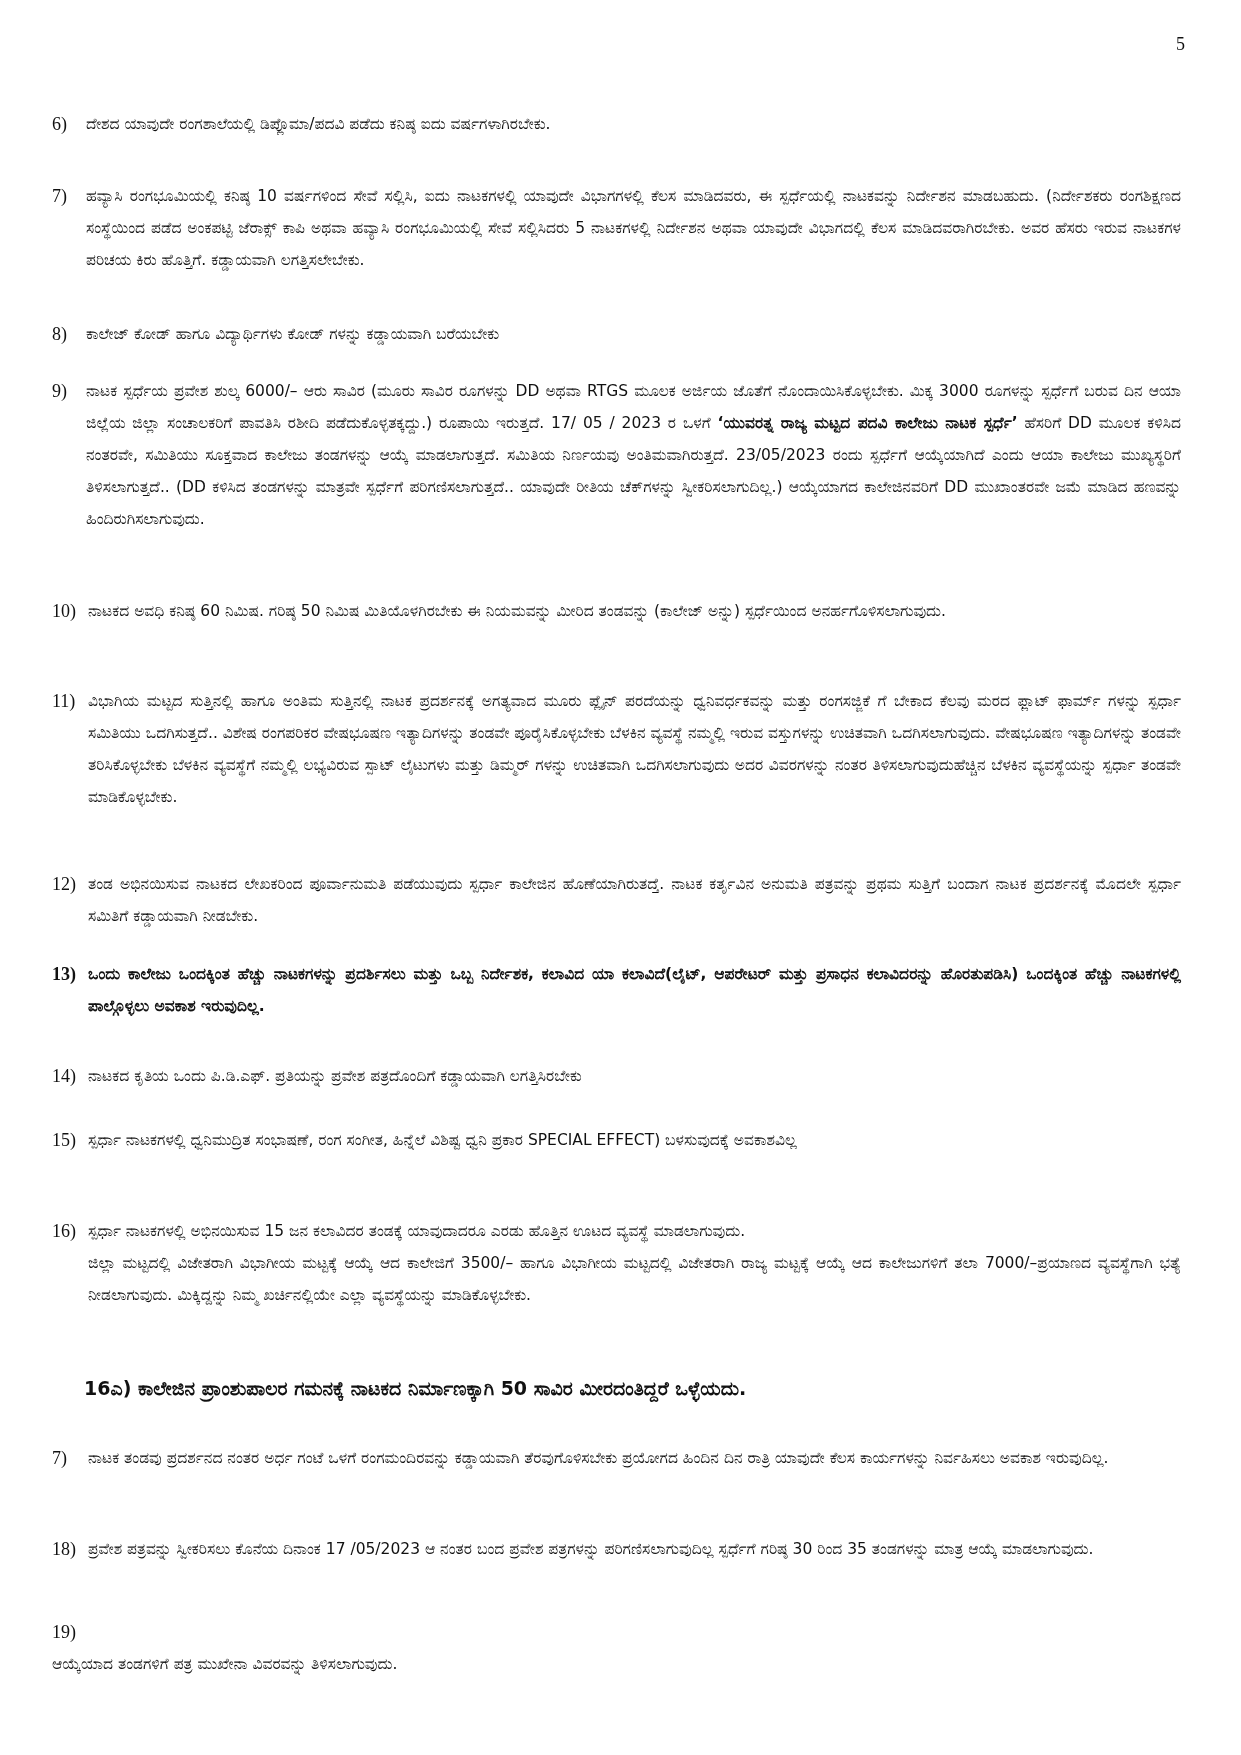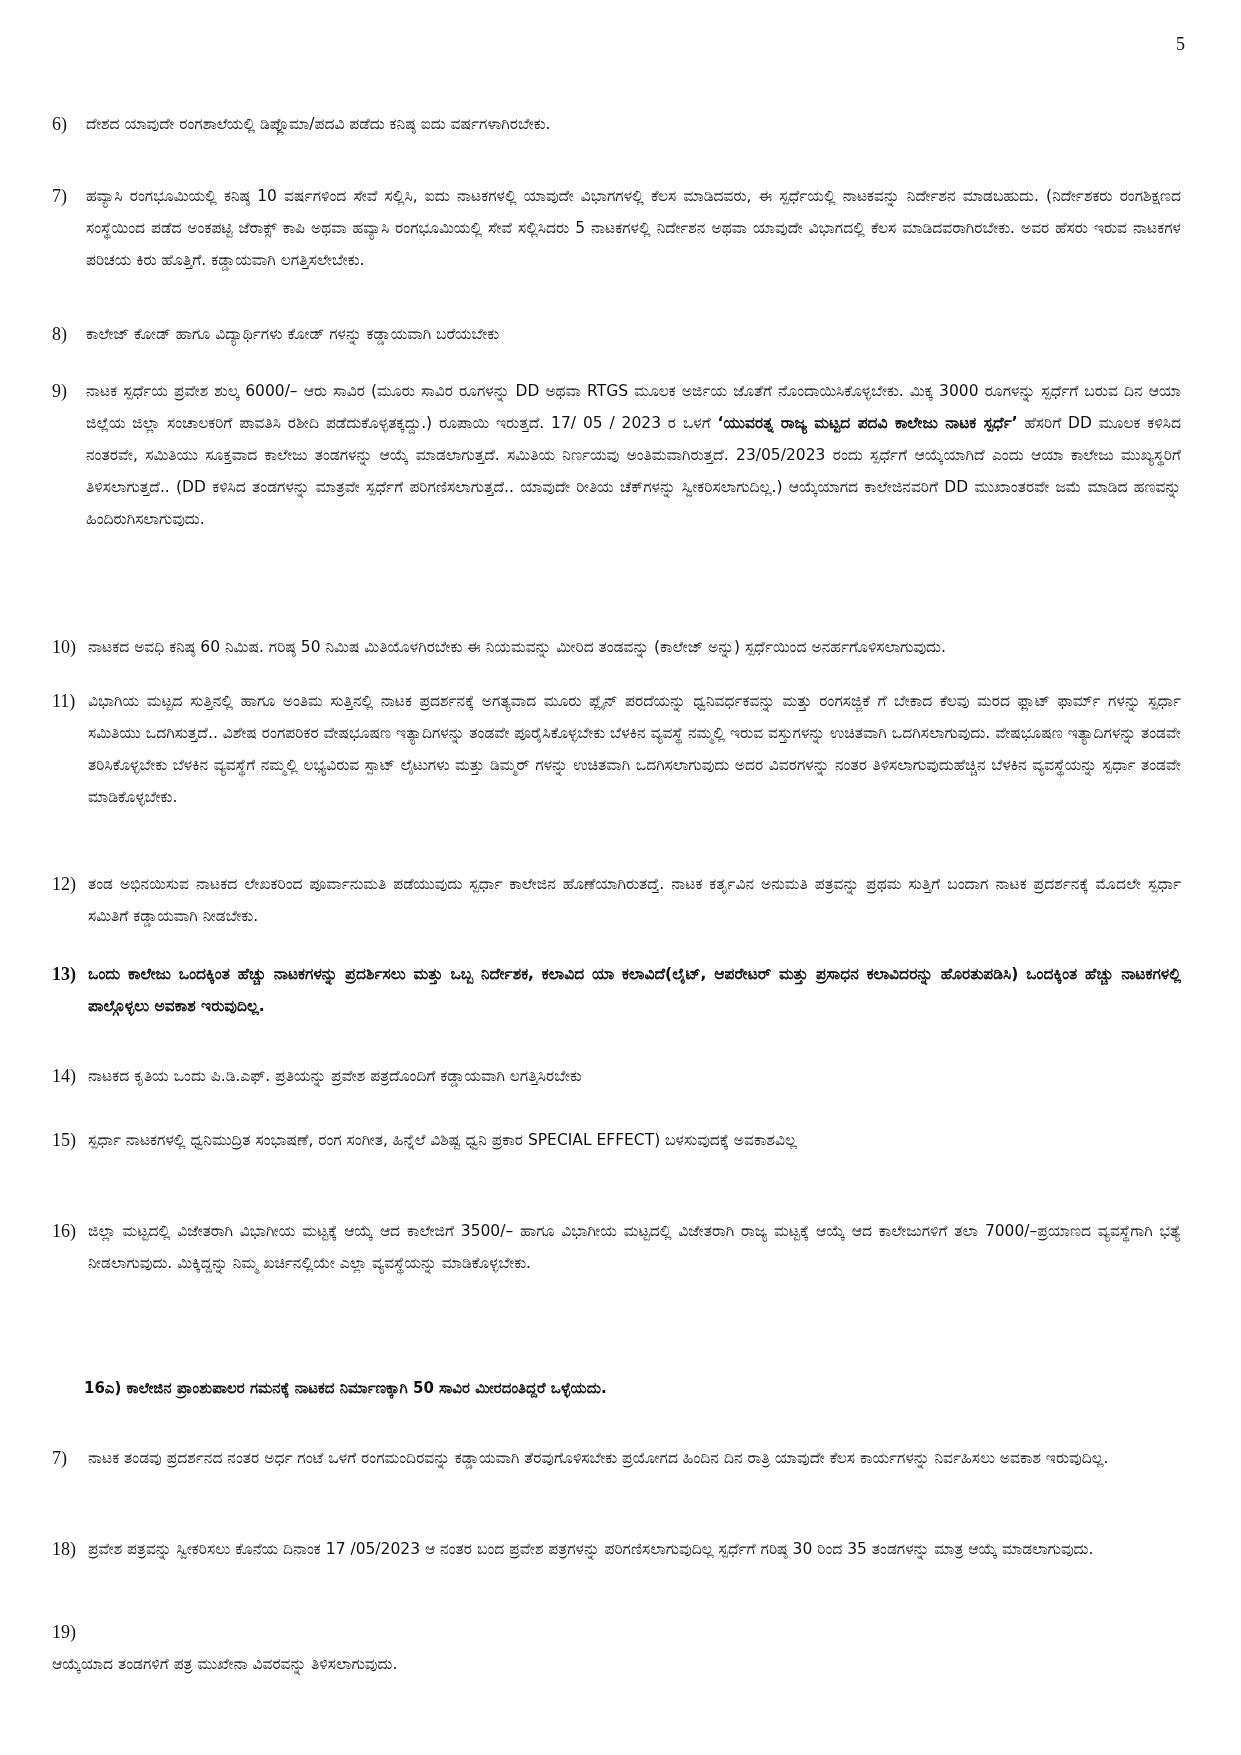--- a/index.html
+++ b/index.html
@@ -18,21 +18,21 @@
   }
   .item .num {
     flex: 0 0 auto; width: 34px;
     font-family: "Liberation Serif", serif; font-size: 18px;
   }
   .item .num.wide { width: 36px; }
   .item .body { flex: 1 1 auto; text-align: justify; }
   .item .body p { margin: 0; }
   .bold { font-weight: bold; }
   .sub {
-    position: absolute; left: 84px; font-size: 15px; line-height: 32px; font-weight: bold;
+    position: absolute; left: 84px; font-size: 19px; line-height: 32px; font-weight: bold;
   }
 </style>
 </head>
 <body>
 
 <div class="page-number">5</div>
 
 <div class="item" style="top:108px;">
   <span class="num">6)</span>
   <div class="body">
@@ -54,21 +54,21 @@
     </div>
 </div>
 
 <div class="item" style="top:375px;">
   <span class="num">9)</span>
   <div class="body">
     <p><span>ನಾಟಕ ಸ್ಪರ್ಧೆಯ ಪ್ರವೇಶ ಶುಲ್ಕ 6000/– ಆರು ಸಾವಿರ (ಮೂರು ಸಾವಿರ ರೂಗಳನ್ನು DD ಅಥವಾ RTGS ಮೂಲಕ ಅರ್ಜಿಯ ಜೊತೆಗೆ ನೊಂದಾಯಿಸಿಕೊಳ್ಳಬೇಕು. ಮಿಕ್ಕ 3000 ರೂಗಳನ್ನು ಸ್ಪರ್ಧೆಗೆ ಬರುವ ದಿನ ಆಯಾ ಜಿಲ್ಲೆಯ ಜಿಲ್ಲಾ ಸಂಚಾಲಕರಿಗೆ ಪಾವತಿಸಿ ರಶೀದಿ ಪಡೆದುಕೊಳ್ಳತಕ್ಕದ್ದು.) ರೂಪಾಯಿ ಇರುತ್ತದೆ. 17/ 05 / 2023 ರ ಒಳಗೆ </span><span class="bold">‘ಯುವರತ್ನ ರಾಜ್ಯ ಮಟ್ಟದ ಪದವಿ ಕಾಲೇಜು ನಾಟಕ ಸ್ಪರ್ಧೆ’</span><span> ಹೆಸರಿಗೆ DD ಮೂಲಕ ಕಳಿಸಿದ ನಂತರವೇ, ಸಮಿತಿಯು ಸೂಕ್ತವಾದ ಕಾಲೇಜು ತಂಡಗಳನ್ನು ಆಯ್ಕೆ ಮಾಡಲಾಗುತ್ತದೆ. ಸಮಿತಿಯ ನಿರ್ಣಯವು ಅಂತಿಮವಾಗಿರುತ್ತದೆ. 23/05/2023 ರಂದು ಸ್ಪರ್ಧೆಗೆ ಆಯ್ಕೆಯಾಗಿದೆ ಎಂದು ಆಯಾ ಕಾಲೇಜು ಮುಖ್ಯಸ್ಥರಿಗೆ ತಿಳಿಸಲಾಗುತ್ತದೆ.. (DD ಕಳಿಸಿದ ತಂಡಗಳನ್ನು ಮಾತ್ರವೇ ಸ್ಪರ್ಧೆಗೆ ಪರಿಗಣಿಸಲಾಗುತ್ತದೆ.. ಯಾವುದೇ ರೀತಿಯ ಚೆಕ್‌ಗಳನ್ನು ಸ್ವೀಕರಿಸಲಾಗುದಿಲ್ಲ.) ಆಯ್ಕೆಯಾಗದ ಕಾಲೇಜಿನವರಿಗೆ DD ಮುಖಾಂತರವೇ ಜಮೆ  ಮಾಡಿದ ಹಣವನ್ನು ಹಿಂದಿರುಗಿಸಲಾಗುವುದು.</span></p>
   </div>
 </div>
 
-<div class="item" style="top:595px;margin-top:36px;">
+<div class="item" style="top:595px;">
   <span class="num wide">10)</span>
   <div class="body">
       <p>ನಾಟಕದ ಅವಧಿ ಕನಿಷ್ಠ 60 ನಿಮಿಷ. ಗರಿಷ್ಠ 50 ನಿಮಿಷ ಮಿತಿಯೊಳಗಿರಬೇಕು ಈ ನಿಯಮವನ್ನು ಮೀರಿದ ತಂಡವನ್ನು (ಕಾಲೇಜ್ ಅನ್ನು) ಸ್ಪರ್ಧೆಯಿಂದ ಅನರ್ಹಗೊಳಿಸಲಾಗುವುದು.</p>
     </div>
 </div>
 
 <div class="item" style="top:685px;">
   <span class="num wide">11)</span>
   <div class="body">
       <p>ವಿಭಾಗಿಯ ಮಟ್ಟದ ಸುತ್ತಿನಲ್ಲಿ ಹಾಗೂ ಅಂತಿಮ ಸುತ್ತಿನಲ್ಲಿ ನಾಟಕ ಪ್ರದರ್ಶನಕ್ಕೆ ಅಗತ್ಯವಾದ ಮೂರು ಪ್ಲೈನ್ ಪರದೆಯನ್ನು ಧ್ವನಿವರ್ಧಕವನ್ನು ಮತ್ತು ರಂಗಸಜ್ಜಿಕೆ ಗೆ ಬೇಕಾದ ಕೆಲವು ಮರದ ಫ್ಲಾಟ್ ಫಾರ್ಮ್ ಗಳನ್ನು ಸ್ಪರ್ಧಾ ಸಮಿತಿಯು ಒದಗಿಸುತ್ತದೆ.. ವಿಶೇಷ ರಂಗಪರಿಕರ  ವೇಷಭೂಷಣ ಇತ್ಯಾದಿಗಳನ್ನು ತಂಡವೇ ಪೂರೈಸಿಕೊಳ್ಳಬೇಕು ಬೆಳಕಿನ ವ್ಯವಸ್ಥೆ ನಮ್ಮಲ್ಲಿ ಇರುವ ವಸ್ತುಗಳನ್ನು ಉಚಿತವಾಗಿ ಒದಗಿಸಲಾಗುವುದು. ವೇಷಭೂಷಣ ಇತ್ಯಾದಿಗಳನ್ನು ತಂಡವೇ ತರಿಸಿಕೊಳ್ಳಬೇಕು ಬೆಳಕಿನ ವ್ಯವಸ್ಥೆಗೆ ನಮ್ಮಲ್ಲಿ ಲಭ್ಯವಿರುವ ಸ್ಪಾಟ್ ಲೈಟುಗಳು ಮತ್ತು ಡಿಮ್ಮರ್ ಗಳನ್ನು ಉಚಿತವಾಗಿ ಒದಗಿಸಲಾಗುವುದು ಅದರ ವಿವರಗಳನ್ನು ನಂತರ ತಿಳಿಸಲಾಗುವುದುಹೆಚ್ಚಿನ ಬೆಳಕಿನ ವ್ಯವಸ್ಥೆಯನ್ನು ಸ್ಪರ್ಧಾ ತಂಡವೇ ಮಾಡಿಕೊಳ್ಳಬೇಕು.</p>
@@ -99,20 +99,21 @@
 <div class="item" style="top:1124px;justify-content:center;">
   <span class="num wide">15)</span>
   <div class="body">
       <p>ಸ್ಪರ್ಧಾ ನಾಟಕಗಳಲ್ಲಿ ಧ್ವನಿಮುದ್ರಿತ ಸಂಭಾಷಣೆ, ರಂಗ ಸಂಗೀತ, ಹಿನ್ನೆಲೆ ವಿಶಿಷ್ಟ ಧ್ವನಿ ಪ್ರಕಾರ SPECIAL EFFECT) ಬಳಸುವುದಕ್ಕೆ ಅವಕಾಶವಿಲ್ಲ</p>
     </div>
 </div>
 
 <div class="item" style="top:1215px;">
   <span class="num wide">16)</span>
   <div class="body">
+    <p>ಸ್ಪರ್ಧಾ ನಾಟಕಗಳಲ್ಲಿ ಅಭಿನಯಿಸುವ 15 ಜನ ಕಲಾವಿದರ ತಂಡಕ್ಕೆ ಯಾವುದಾದರೂ ಎರಡು ಹೊತ್ತಿನ ಊಟದ ವ್ಯವಸ್ಥೆ ಮಾಡಲಾಗುವುದು.</p>
     <p>ಜಿಲ್ಲಾ ಮಟ್ಟದಲ್ಲಿ   ವಿಜೇತರಾಗಿ ವಿಭಾಗೀಯ ಮಟ್ಟಕ್ಕೆ ಆಯ್ಕೆ ಆದ ಕಾಲೇಜಿಗೆ 3500/– ಹಾಗೂ ವಿಭಾಗೀಯ ಮಟ್ಟದಲ್ಲಿ ವಿಜೇತರಾಗಿ ರಾಜ್ಯ ಮಟ್ಟಕ್ಕೆ ಆಯ್ಕೆ ಆದ ಕಾಲೇಜುಗಳಿಗೆ ತಲಾ 7000/–ಪ್ರಯಾಣದ ವ್ಯವಸ್ಥೆಗಾಗಿ  ಭತ್ಯೆ ನೀಡಲಾಗುವುದು. ಮಿಕ್ಕಿದ್ದನ್ನು ನಿಮ್ಮ ಖರ್ಚಿನಲ್ಲಿಯೇ ಎಲ್ಲಾ ವ್ಯವಸ್ಥೆಯನ್ನು ಮಾಡಿಕೊಳ್ಳಬೇಕು.</p>
   </div>
 </div>
 
 <div class="sub" style="top:1372px;">
   <span>16ಎ)</span>
   <span>ಕಾಲೇಜಿನ ಪ್ರಾಂಶುಪಾಲರ ಗಮನಕ್ಕೆ ನಾಟಕದ ನಿರ್ಮಾಣಕ್ಕಾಗಿ 50 ಸಾವಿರ ಮೀರದಂತಿದ್ದರೆ ಒಳ್ಳೆಯದು.</span>
 </div>
 
 <div class="item" style="top:1442px;">

